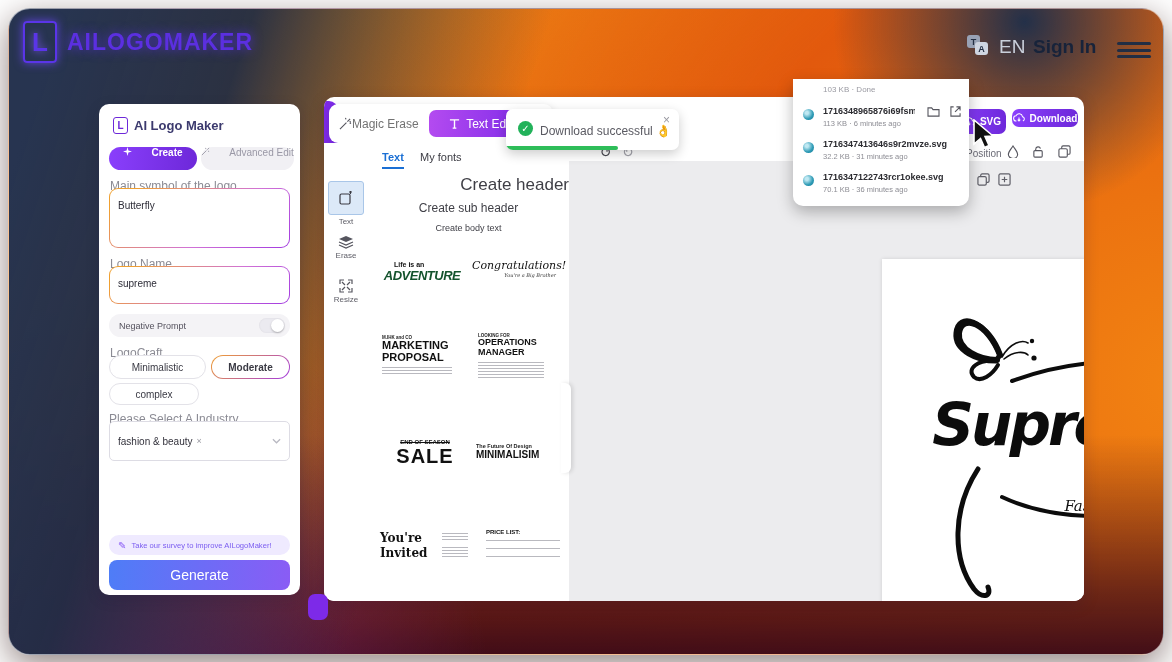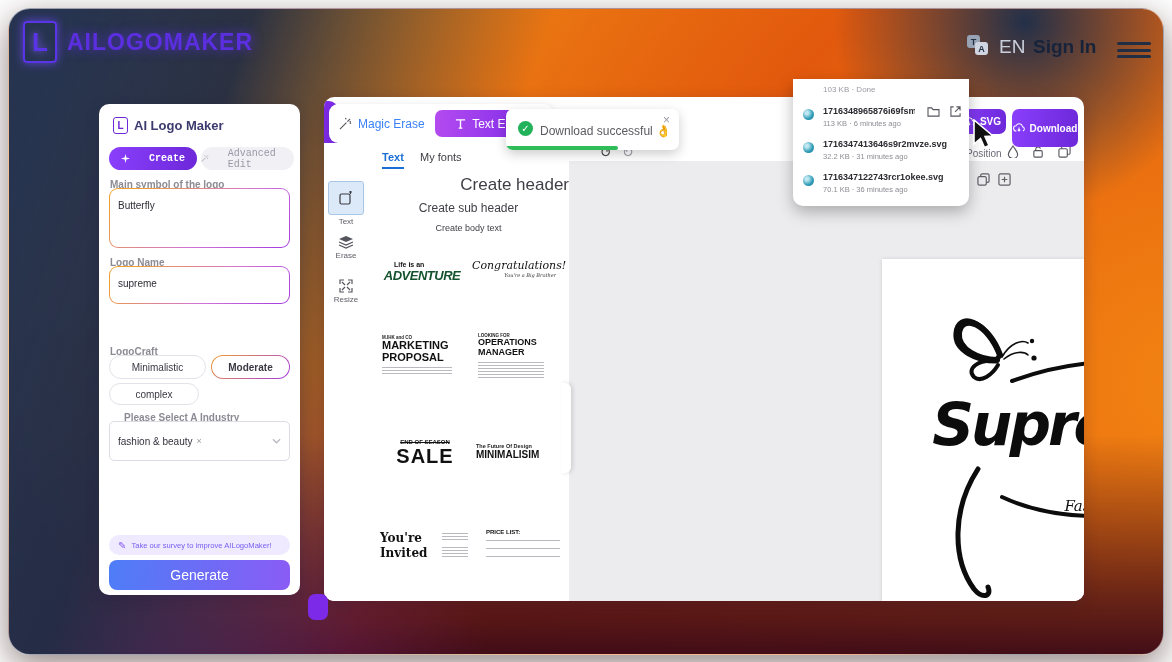--- a/index.html
+++ b/index.html
@@ -39,24 +39,24 @@
 
   
   .card { background:#fff; border-radius:10px; box-shadow:0 4px 14px rgba(30,20,60,.18); }
 
   
   #leftp { left:90px; top:95px; width:201px; height:491px; }
   .lp-head { left:14px; top:13px; display:flex; align-items:center; gap:6px; }
   .lp-badge { width:15px; height:17px; border:1.6px solid #6d28d9; border-radius:3px; display:flex; align-items:center; justify-content:center;
     color:#6d28d9; font-weight:bold; font-size:10px; }
   .lp-title { font-size:13px; font-weight:bold; color:#3c3a6e; }
-  .pill { border-radius:12px; display:flex; align-items:center; justify-content:center; gap:19px; font-size:10px;font-family:Liberation Mono, monospace; }
+  .pill { border-radius:12px; display:flex; align-items:flex-start; justify-content:center; gap:19px; font-size:10px; }
   .tab-create { left:10px; top:43px; width:88px; height:23px; background:linear-gradient(95deg,#8a3ffc,#6d28d9); color:#fff; font-weight:bold; }
   .tab-adv { left:102px; top:43px; width:93px; height:23px; background:#f1f0f4; color:#9a98a6; }
-  .flabel { font-size:10px; color:#8b8b94;font-weight:bold; }
+  .flabel { font-size:12px; color:#8b8b94; }
   .gborder { border:1.6px solid transparent; border-radius:9px;
     background:linear-gradient(#fff,#fff) padding-box, linear-gradient(140deg,#f0a030 10%,#d173d6 60%,#a23ae0 100%) border-box; }
   .fieldtext { font-size:10px; color:#2e2d38; }
   .toggle-pill { left:10px; top:210px; width:181px; height:23px; background:#f4f3f6; border-radius:12px; display:flex; align-items:center; padding:0 5px 0 10px; justify-content:space-between; }
   .tog { width:26px; height:15px; border-radius:8px; background:#ebeaf0; position:relative; box-shadow:inset 0 0 2px rgba(0,0,0,.08); }
   .tog i { position:absolute; right:1px; top:1px; width:13px; height:13px; border-radius:50%; background:#fff; box-shadow:0 1px 2px rgba(0,0,0,.25); }
   .craft { border:1px solid #e3e2e8; border-radius:12px; background:#fff; font-size:10px; color:#3a3a44; display:flex; align-items:center; justify-content:center; }
   .craft-sel { border:1.6px solid transparent; font-weight:bold;
     background:linear-gradient(#fff,#fff) padding-box, linear-gradient(140deg,#f0a030,#a23ae0) border-box; }
   .select { border:1px solid #dddce4; border-radius:5px; background:#fff; display:flex; align-items:center; padding:0 8px; gap:4px; }
@@ -65,21 +65,21 @@
   .gen { left:10px; top:456px; width:181px; height:30px; border-radius:8px; background:linear-gradient(95deg,#4e7df7,#8a5cf5);
     color:#fff; font-size:14px; display:flex; align-items:center; justify-content:center; }
 
   
   #editor { left:315px; top:88px; width:760px; height:504px; border-radius:10px; background:#fff; box-shadow:0 4px 16px rgba(30,20,60,.2); overflow:hidden; }
   .workspace { position:absolute; left:245px; top:64px; width:515px; height:440px; background:#ececee; }
   .handle-left { left:-12px; top:4px; width:26px; height:66px; background:#7d2ae8; border-radius:9px; color:#fff; font-size:11px;
     display:flex; align-items:center; justify-content:flex-end; padding-right:4px; }
   .topcard { left:5px; top:7px; width:224px; height:39px; border-radius:9px; background:#fff; box-shadow:0 2px 8px rgba(0,0,0,.13);
     display:flex; align-items:center; gap:10px; padding:0 10px; }
-  .magic { display:flex; align-items:center; gap:6px; font-size:12px; color:#3b82f6; }
+  .magic { display:flex; align-items:center; font-size:12px; color:#737373; }
   .btn-textedit { width:104px; height:27px; border-radius:7px; background:linear-gradient(95deg,#b44bf0,#7d2ae8); color:#fff;
     font-size:12px; display:flex; align-items:center; justify-content:center; gap:6px; }
   .tools { left:0; top:46px; width:44px; height:458px; background:#fff; }
   .tool { width:44px; display:flex; flex-direction:column; align-items:center; gap:2px; color:#5d5d66; }
   .tool .tlabel { font-size:8px; }
   .tool-sel-box { width:36px; height:34px; background:#dce9f8; border:1px solid #a9c6e8; border-radius:3px; display:flex; align-items:center; justify-content:center; }
   .sidepanel { left:44px; top:46px; width:201px; height:458px; background:#fff; }
   .ptab { font-size:11px; color:#3c3c44; }
   .ptab.active { color:#1a6fd4; font-weight:bold; border-bottom:2px solid #1a6fd4; padding-bottom:4px; }
   .createh { font-size:17px; color:#3f3f46; }
@@ -171,33 +171,39 @@
       <div class="abs flabel" style="left:11px;top:75px;">Main symbol of the logo</div>
       <div class="abs gborder" style="left:10px;top:84px;width:181px;height:60px;padding:6px 8px;">
         <span class="fieldtext">Butterfly</span>
       </div>
 
       <div class="abs flabel" style="left:11px;top:153px;">Logo Name</div>
       <div class="abs gborder" style="left:10px;top:162px;width:181px;height:38px;padding:6px 8px;">
         <span class="fieldtext">supreme</span>
       </div>
 
+      <div class="abs toggle-pill">
+        <span style="font-size:9px;color:#55525e;">Negative Prompt</span>
+        <span class="tog">
+            <i></i>
+          </span>
+      </div>
 
       <div class="abs flabel" style="left:11px;top:242px;">LogoCraft</div>
       <div class="abs craft" style="left:10px;top:251px;width:97px;height:24px;">
         <span>Minimalistic</span>
       </div>
       <div class="abs craft craft-sel" style="left:112px;top:251px;width:79px;height:24px;">
         <span>Moderate</span>
       </div>
       <div class="abs craft" style="left:10px;top:279px;width:90px;height:22px;">
         <span>complex</span>
       </div>
 
-      <div class="abs flabel" style="left:25px;top:308px;">Please Select A Industry</div>
+      <div class="abs flabel" style="left:10px;top:308px;">Please Select A Industry</div>
       <div class="abs select" style="left:10px;top:317px;width:181px;height:40px;">
         <span style="font-size:10px;color:#33323c;">fashion &amp; beauty</span>
         <span style="font-size:9px;color:#9a9aa2;">×</span>
         <svg class="icon" style="margin-left:auto;" width="9" height="6" viewBox="0 0 10 6">
             <path d="M1 1 L5 5 L9 1" stroke="#b9b9c2" stroke-width="1.4" fill="none"></path>
           </svg>
       </div>
 
       <div class="abs survey">
         <span style="font-size:10px;color:#8a5cf5;">✎</span>
@@ -364,21 +370,21 @@
 
     <div class="abs" style="left:299px;top:585px;width:20px;height:26px;background:#7d2ae8;border-radius:7px;"></div>
 
     <div class="abs pbtn" style="left:949px;top:100px;width:48px;height:25px;font-size:10px;">
       <svg class="icon" width="12" height="10" viewBox="0 0 14 11">
           <path d="M4 9 a3 3 0 0 1 -.5-6 a4 4 0 0 1 7.6 1 a2.6 2.6 0 0 1 .4 5" fill="none" stroke="#fff" stroke-width="1.2"></path>
           <path d="M7 5 v4 M5.5 7.5 L7 9 l1.5-1.5" stroke="#fff" stroke-width="1.2" fill="none"></path>
         </svg>
       <span>SVG</span>
     </div>
-    <div class="abs pbtn" style="left:1003px;top:100px;width:66px;height:38px;font-size:10px;">
+    <div class="abs pbtn" style="left:1003px;top:100px;width:66px;height:18px;font-size:10px;">
       <svg class="icon" width="12" height="10" viewBox="0 0 14 11">
           <path d="M4 9 a3 3 0 0 1 -.5-6 a4 4 0 0 1 7.6 1 a2.6 2.6 0 0 1 .4 5" fill="none" stroke="#fff" stroke-width="1.2"></path>
           <path d="M7 5 v4 M5.5 7.5 L7 9 l1.5-1.5" stroke="#fff" stroke-width="1.2" fill="none"></path>
         </svg>
       <span>Download</span>
     </div>
 
     <div class="abs" id="downloads">
       <div class="abs dl-partial" style="left:30px;top:6px;">103 KB · Done</div>
       <div class="dl-row" style="top:26px;">

